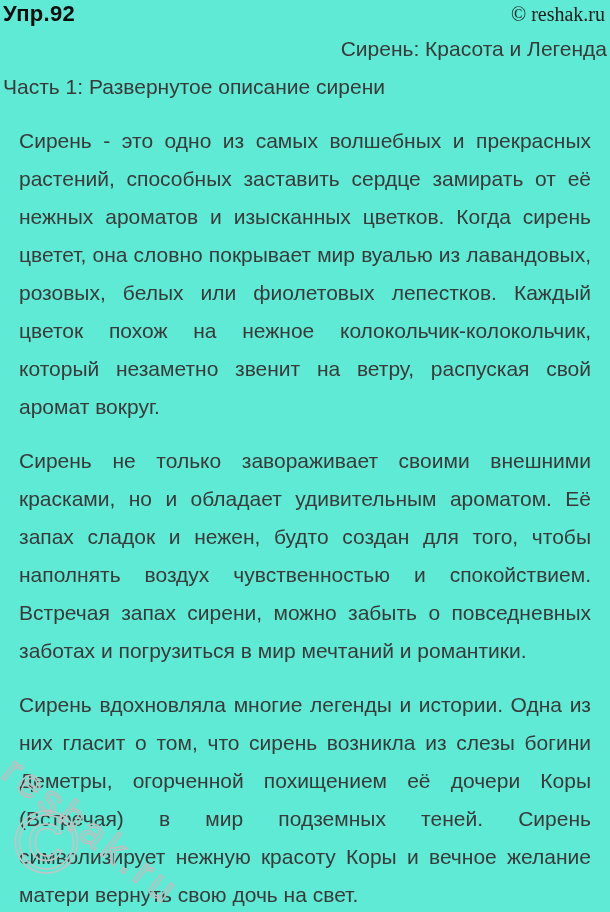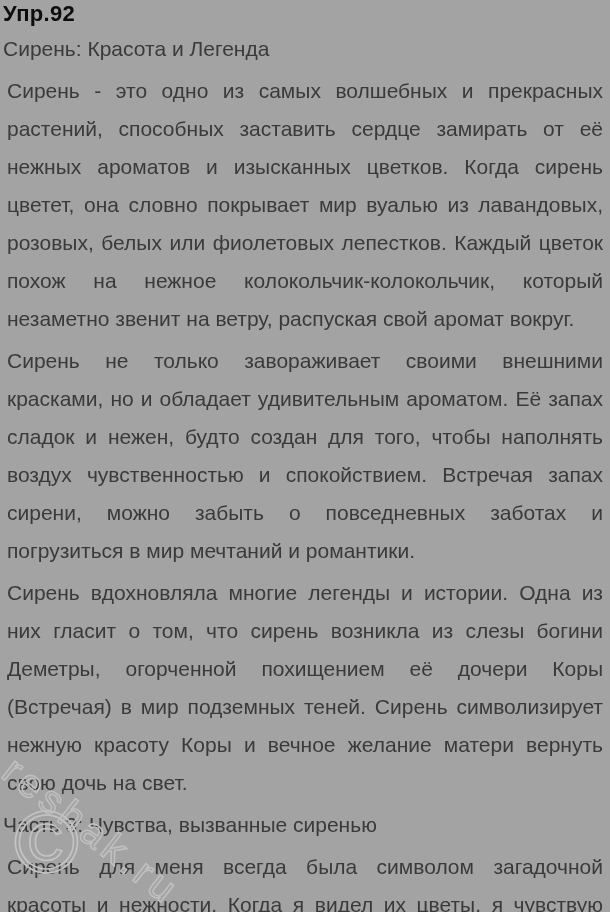--- a/index.html
+++ b/index.html
@@ -6,21 +6,21 @@
     margin: 0;
     padding: 0;
     background: #ffffff;
   }
   .page {
     position: relative;
     width: 610px;
     height: 912px;
     box-sizing: border-box;
     padding: 2px 3px 0 3px;
-    background: #a3a3a3;
+    background: #5eead4;
     overflow: hidden;
     font-family: "Liberation Sans", "DejaVu Sans", sans-serif;
     color: #3a3a3a;
   }
   .top-row {
     display: flex;
     justify-content: space-between;
     align-items: flex-start;
     height: 28px;
   }
@@ -32,33 +32,33 @@
     letter-spacing: 0.3px;
   }
   .copyright-note {
     font-family: "Liberation Serif", "DejaVu Serif", serif;
     font-size: 20px;
     line-height: 24px;
     color: #1a1a1a;
     padding-right: 2px;
   }
   .doc-title {
-    text-align: left;
+    text-align: right;
     font-size: 21px;
     line-height: 38px;
     color: #3a3a3a;
   }
   .section-heading {
     font-size: 21px;
     line-height: 38px;
     color: #3a3a3a;
     text-align: left;
   }
   p.body-para {
-    margin: 4px;
+    margin: 16px;
     font-size: 21px;
     line-height: 38px;
     text-align: justify;
     color: #3a3a3a;
   }
   
   .watermark {
     position: absolute;
     left: 0;
     top: 0;
@@ -89,24 +89,26 @@
     -webkit-text-stroke: 1.6px #c4c4c4;
   }
 </style>
 </head>
 <body>
 
 <div class="page">
 
   <div class="top-row">
     <span class="exercise-label">Упр.92</span>
+    <span class="copyright-note">© reshak.ru</span>
   </div>
 
   <div class="doc-title">Сирень: Красота и Легенда</div>
 
+  <div class="section-heading">Часть 1: Развернутое описание сирени</div>
 
   <p class="body-para">Сирень - это одно из самых волшебных и прекрасных растений, способных заставить сердце замирать от её нежных ароматов и изысканных цветков. Когда сирень цветет, она словно покрывает мир вуалью из лавандовых, розовых, белых или фиолетовых лепестков. Каждый цветок похож на нежное колокольчик-колокольчик, который незаметно звенит на ветру, распуская свой аромат вокруг.</p>
 
   <p class="body-para">Сирень не только завораживает своими внешними красками, но и обладает удивительным ароматом. Её запах сладок и нежен, будто создан для того, чтобы наполнять воздух чувственностью и спокойствием. Встречая запах сирени, можно забыть о повседневных заботах и погрузиться в мир мечтаний и романтики.</p>
 
 
   <p class="body-para">Сирень вдохновляла многие легенды и истории. Одна из них гласит о том, что сирень возникла из слезы богини Деметры, огорченной похищением её дочери Коры (Встречая) в мир подземных теней. Сирень символизирует нежную красоту Коры и вечное желание матери вернуть свою дочь на свет.</p>
 
   <div class="section-heading">Часть 3: Чувства, вызванные сиренью</div>
 

